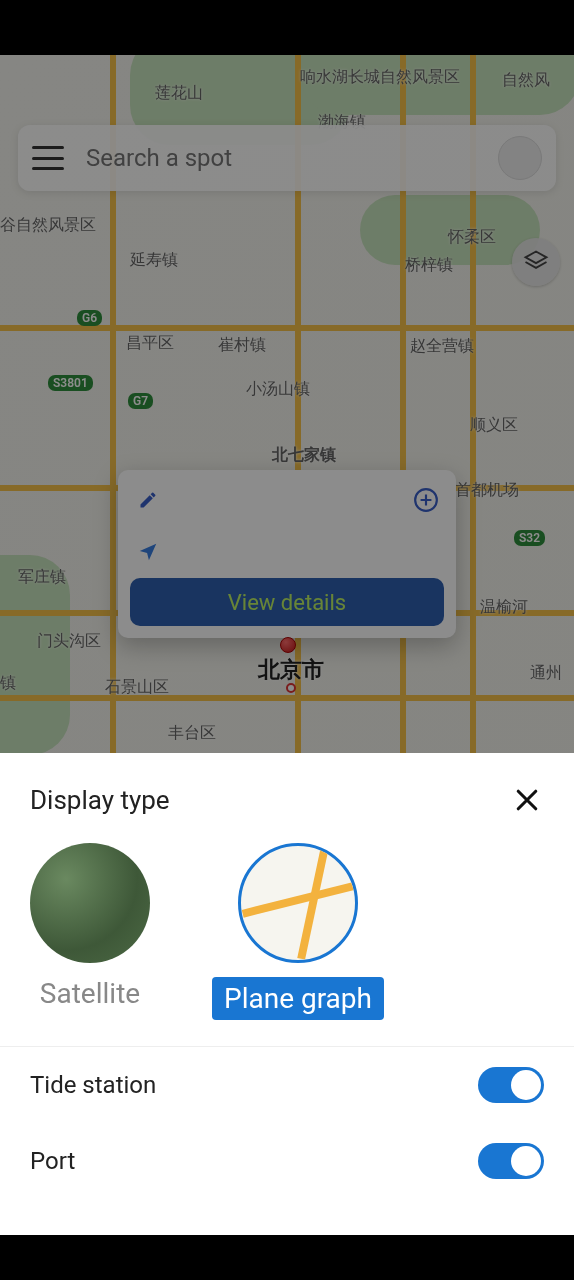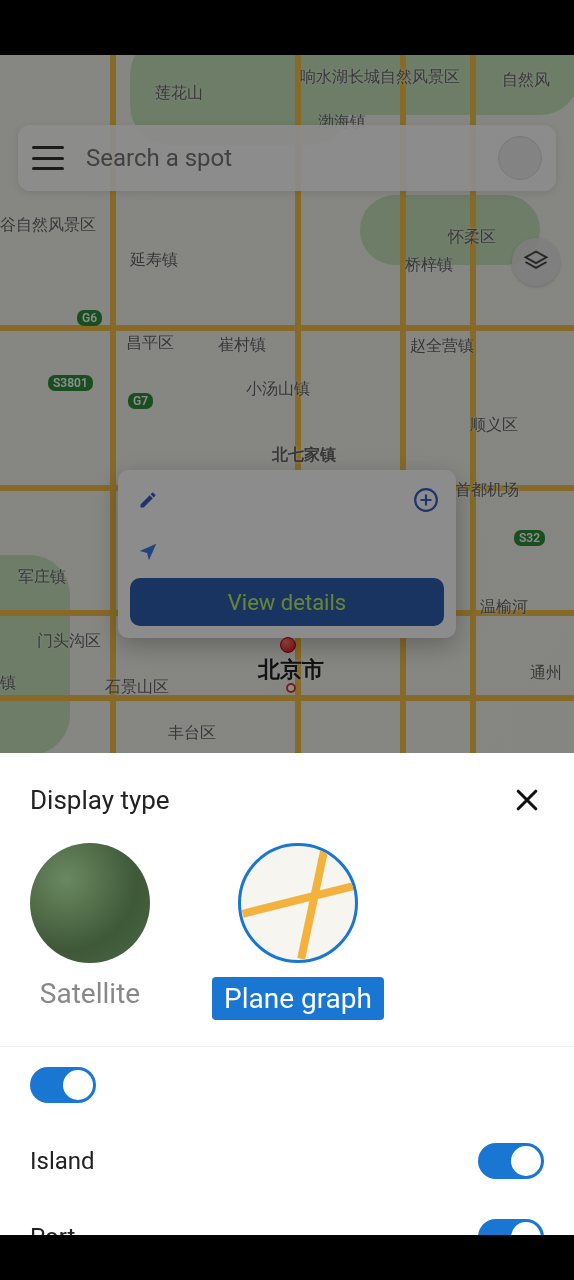--- a/index.html
+++ b/index.html
@@ -186,26 +186,21 @@
           <div class="dt-thumb sat-thumb"></div>
           <div class="dt-label">Satellite</div>
         </div>
         <div class="dt-item">
           <div class="dt-thumb plane-thumb selected"></div>
           <div class="dt-label selected">Plane graph</div>
         </div>
       </div>
 
       <div class="toggle-row">
-        <div class="switch">
-            <div class="switch-knob"></div>
-          </div>
-      </div>
-      <div class="toggle-row">
-        <div class="toggle-label">Island</div>
+        <div class="toggle-label">Tide station</div>
         <div class="switch">
             <div class="switch-knob"></div>
           </div>
       </div>
       <div class="toggle-row">
         <div class="toggle-label">Port</div>
         <div class="switch">
             <div class="switch-knob"></div>
           </div>
       </div>

